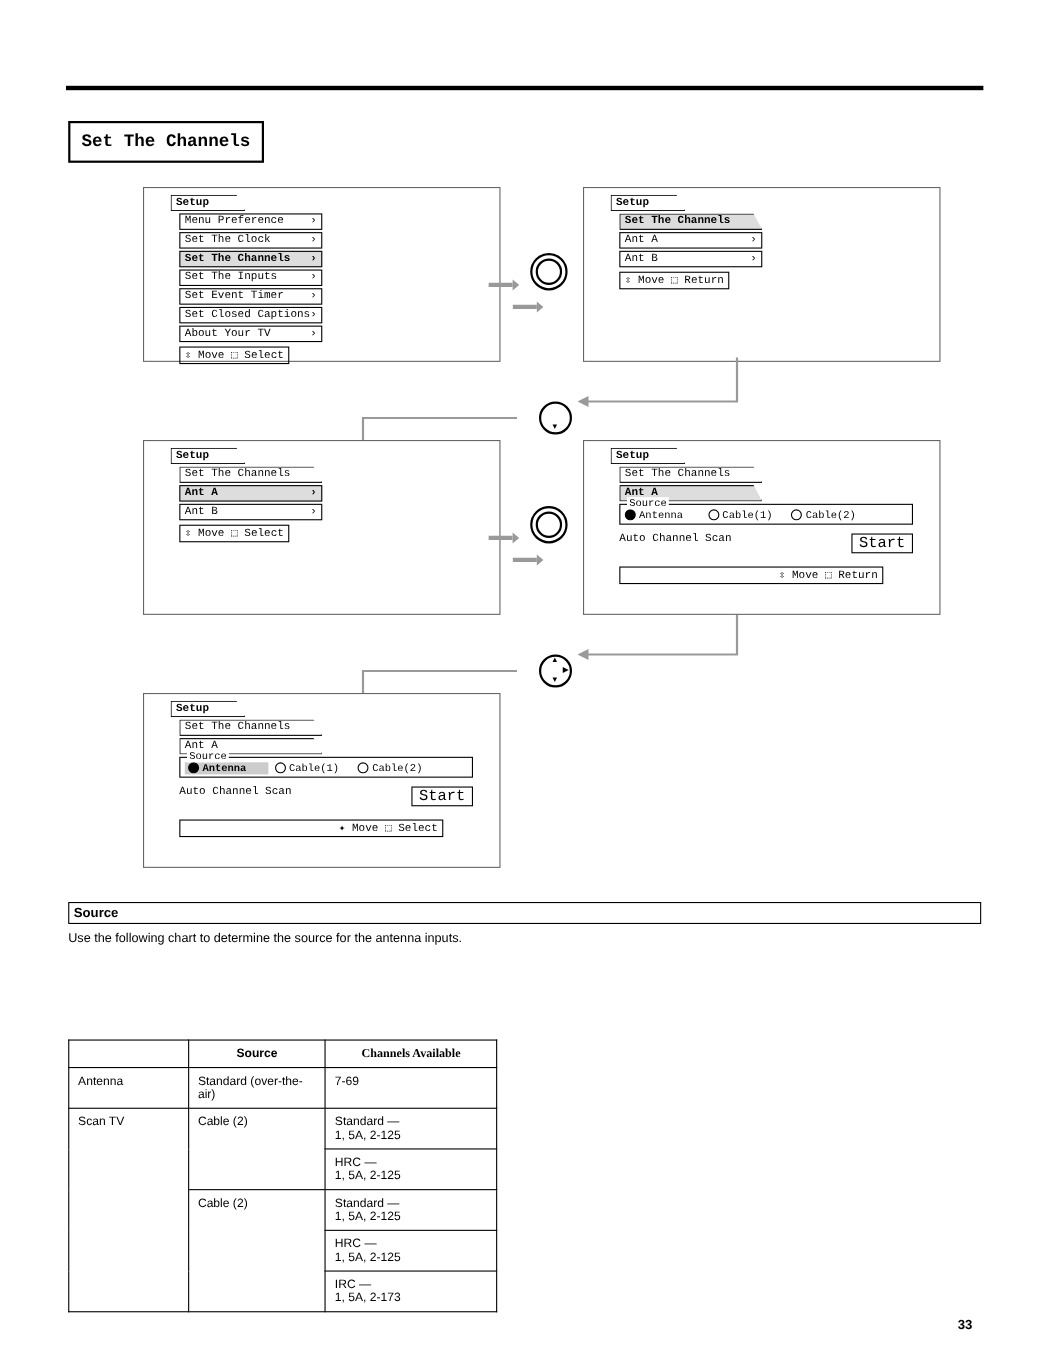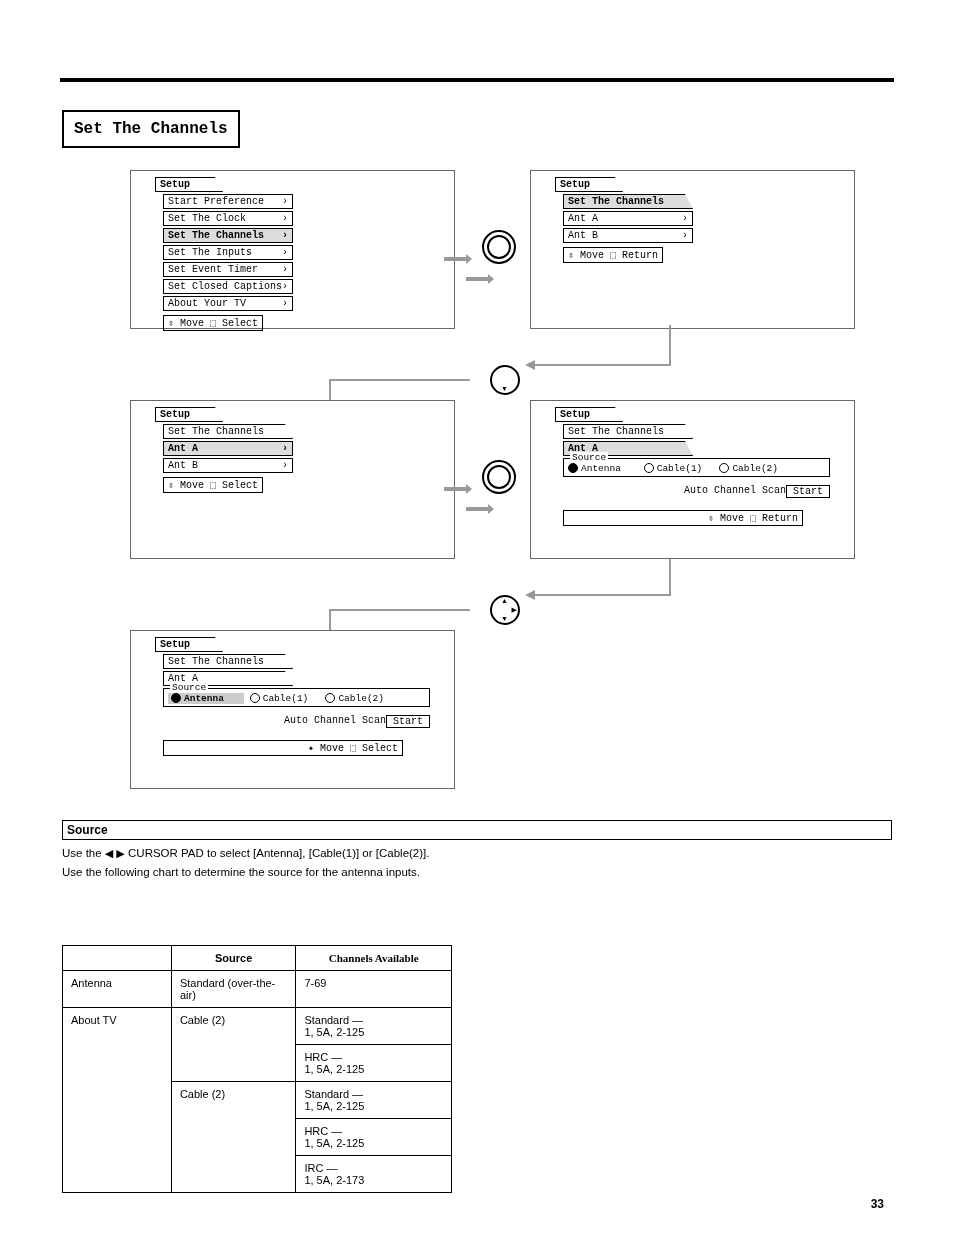--- a/index.html
+++ b/index.html
@@ -96,22 +96,22 @@
     border:1px solid #000;
     padding:4px 4px 2px 4px;
     position:relative;
     font-size:9.5px;
   }
   .radio-row .legend { position:absolute; top:-7px; left:6px; background:#fff; padding:0 2px; }
   .radio-cell { display:inline-block; width:70px; }
   .radio { display:inline-block; width:8px; height:8px; border:1px solid #000; border-radius:50%; margin-right:3px; vertical-align:middle; }
   .radio.sel { background:#000; }
   .radio-hl { background:#ccc; padding:0 3px; }
-  .acs-row { margin:8px 0 10px 8px; font-size:10px;text-align:right; }
-  .start-btn { float:right; border:1px solid #000; padding:0 6px; font-size:10px; }
+  .acs-row { margin:8px 0 10px 8px; font-size:10px; }
+  .start-btn { float:right; border:1px solid #000; padding:0 6px; font-size:14px; }
   .arrow-enter {
     position:absolute;
     width:100px;
     height:40px;
     font-family:"Courier New",monospace;
     font-size:18px;
     text-align:center;
   }
   .arrow-enter svg { vertical-align:middle; }
   .dbl-circle { display:inline-block; width:30px; height:30px; border:2px solid #000; border-radius:50%; position:relative; }
@@ -171,21 +171,21 @@
 
 <div class="hr-top"></div>
 
 <div class="section-box">Set The Channels</div>
 
 <div class="flow-area">
 
   <div class="flow-row" style="top:0;">
     <div class="screen left">
       <span class="tab">Setup</span>
-      <span class="item"><span>Start Preference</span><span class="chev"></span></span>
+      <span class="item"><span>Menu Preference</span><span class="chev"></span></span>
       <span class="item"><span>Set The Clock</span><span class="chev"></span></span>
       <span class="item hl"><span>Set The Channels</span><span class="chev"></span></span>
       <span class="item"><span>Set The Inputs</span><span class="chev"></span></span>
       <span class="item"><span>Set Event Timer</span><span class="chev"></span></span>
       <span class="item"><span>Set Closed Captions</span><span class="chev"></span></span>
       <span class="item"><span>About Your TV</span><span class="chev"></span></span>
       <span class="hint">⇳ <span>Move</span> ⬚ <span>Select</span></span>
     </div>
 
     <div class="arrow-enter" style="left:370px; top:60px;">
@@ -290,45 +290,40 @@
         <div style="clear:both;"></div>
       </div>
       <span class="hint long">✦ <span>Move</span> ⬚ <span>Select</span></span>
     </div>
   </div>
 
 </div>
 
 <div class="src-cap">
   <div class="src-bar">Source</div>
-  <p>
-    <span>Use the </span>
-    <span class="lr">◀ ▶</span>
-    <span> CURSOR PAD to select [Antenna], [Cable(1)] or [Cable(2)].</span>
-  </p>
   <p>Use the following chart to determine the source for the antenna inputs.</p>
 </div>
 
 <div class="tbl-wrap">
   <table class="signal">
     <thead>
       <tr>
         <th style="width:28%;"></th>
         <th style="width:32%;">Source</th>
         <th style="width:40%;font-family:Liberation Serif, serif;">Channels Available</th>
       </tr>
     </thead>
     <tbody>
       <tr>
         <td>Antenna</td>
         <td>Standard (over-the-air)</td>
         <td>7-69</td>
       </tr>
       <tr>
-        <td rowspan="5">About TV</td>
+        <td rowspan="5">Scan TV</td>
         <td rowspan="2">Cable (2)</td>
         <td style="white-space:pre-line;">Standard —
 1, 5A, 2-125</td>
       </tr>
       <tr>
         <td style="white-space:pre-line;">HRC —
 1, 5A, 2-125</td>
       </tr>
       <tr>
         <td rowspan="3">Cable (2)</td>

